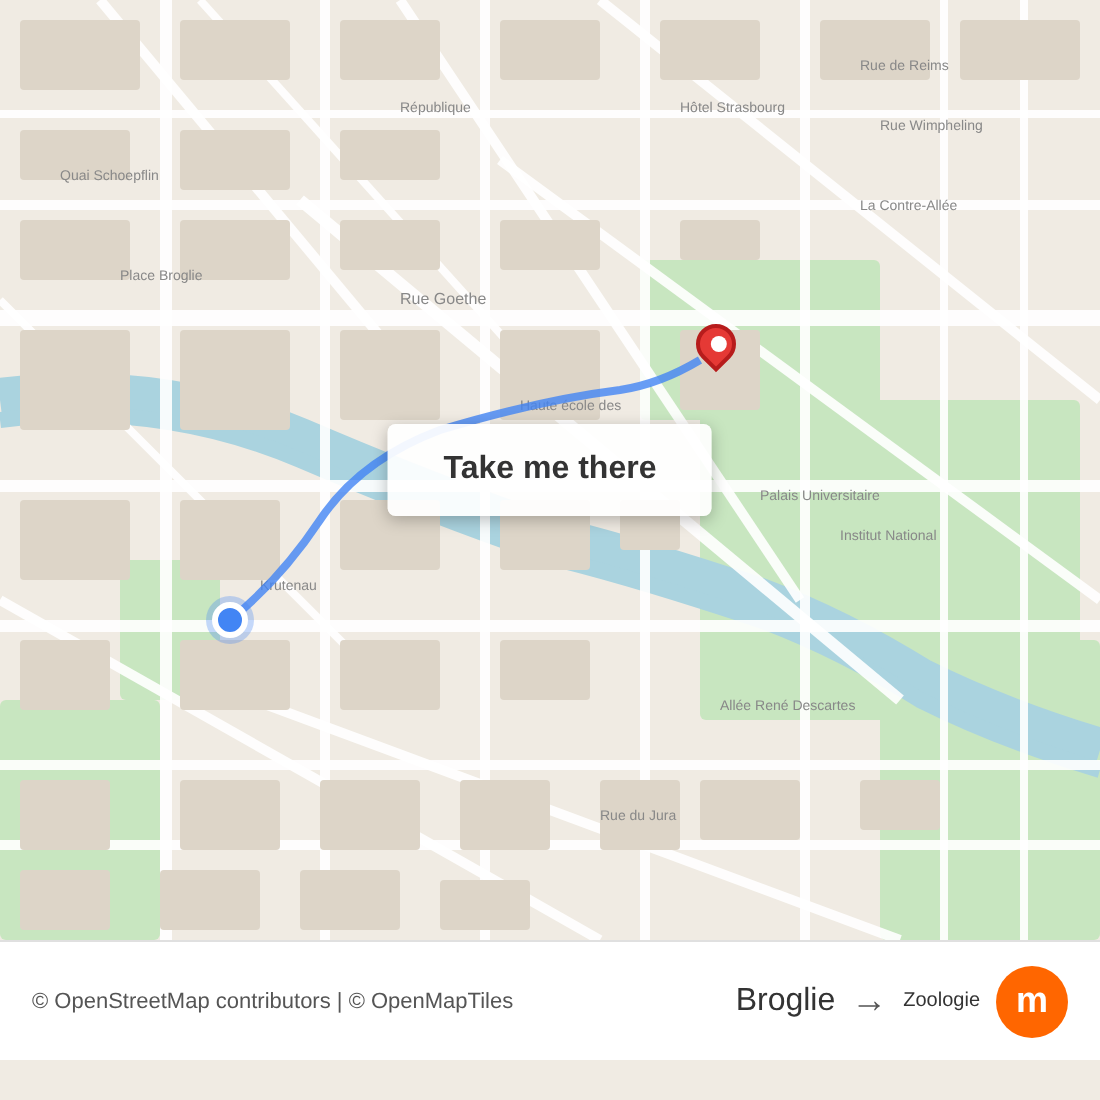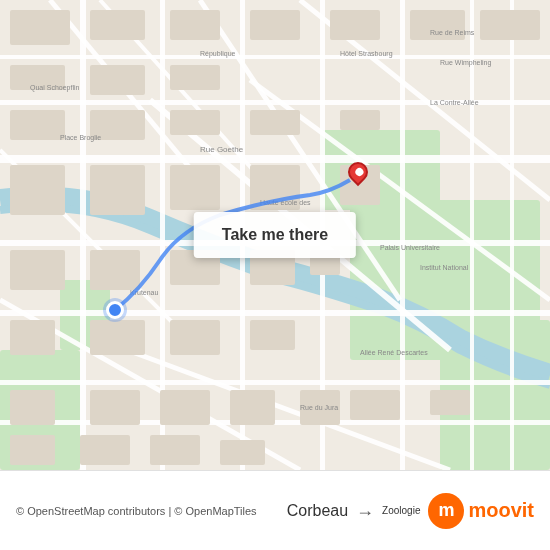--- a/index.html
+++ b/index.html
@@ -69,21 +69,21 @@
       left: 5px;
       width: 8px;
       height: 8px;
       background: white;
       border-radius: 50%;
     }
 
     
     #footer {
       width: 550px;
-      height: 80px;
+      height: 60px;
       background: #fff;
       border-top: 1px solid #e0e0e0;
       display: flex;
       align-items: center;
       padding: 0 16px;
       gap: 8px;
     }
 
     #footer-logo {
       margin-left: auto;
@@ -257,20 +257,19 @@
     <div class="red-pin-circle">
       <div class="red-pin-dot"></div>
     </div>
   </div>
 
   <button id="take-me-there-btn">Take me there</button>
 </div>
 
 <div id="footer">
   <span class="footer-attribution">© OpenStreetMap contributors | © OpenMapTiles</span>
-  <span class="route-from">Corbeau</span>
+  <span class="route-from">Broglie</span>
   <span class="route-arrow">→</span>
   <span class="route-to">Zoologie</span>
   <div class="moovit-logo" id="footer-logo">
     <div class="moovit-logo-icon">m</div>
-    <span class="moovit-logo-text">moovit</span>
   </div>
 </div>
 
 </body></html>

